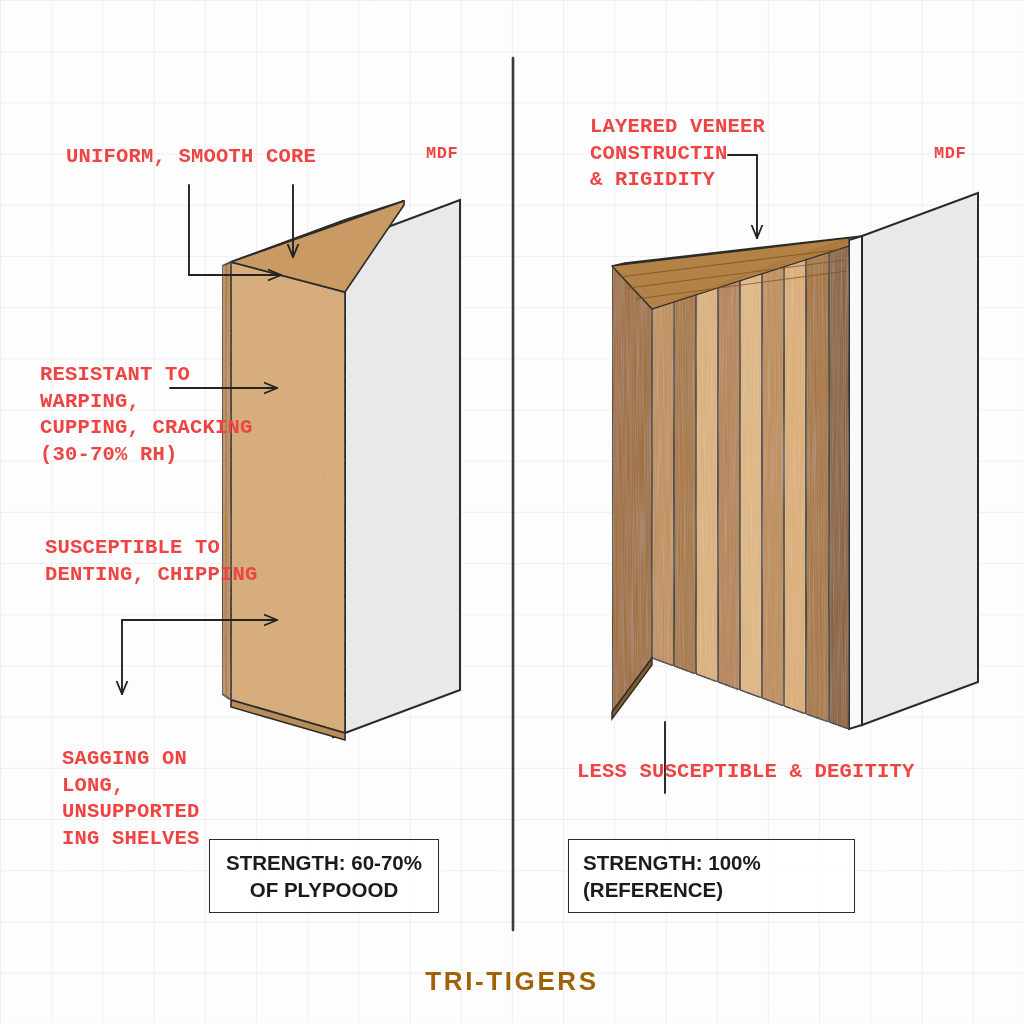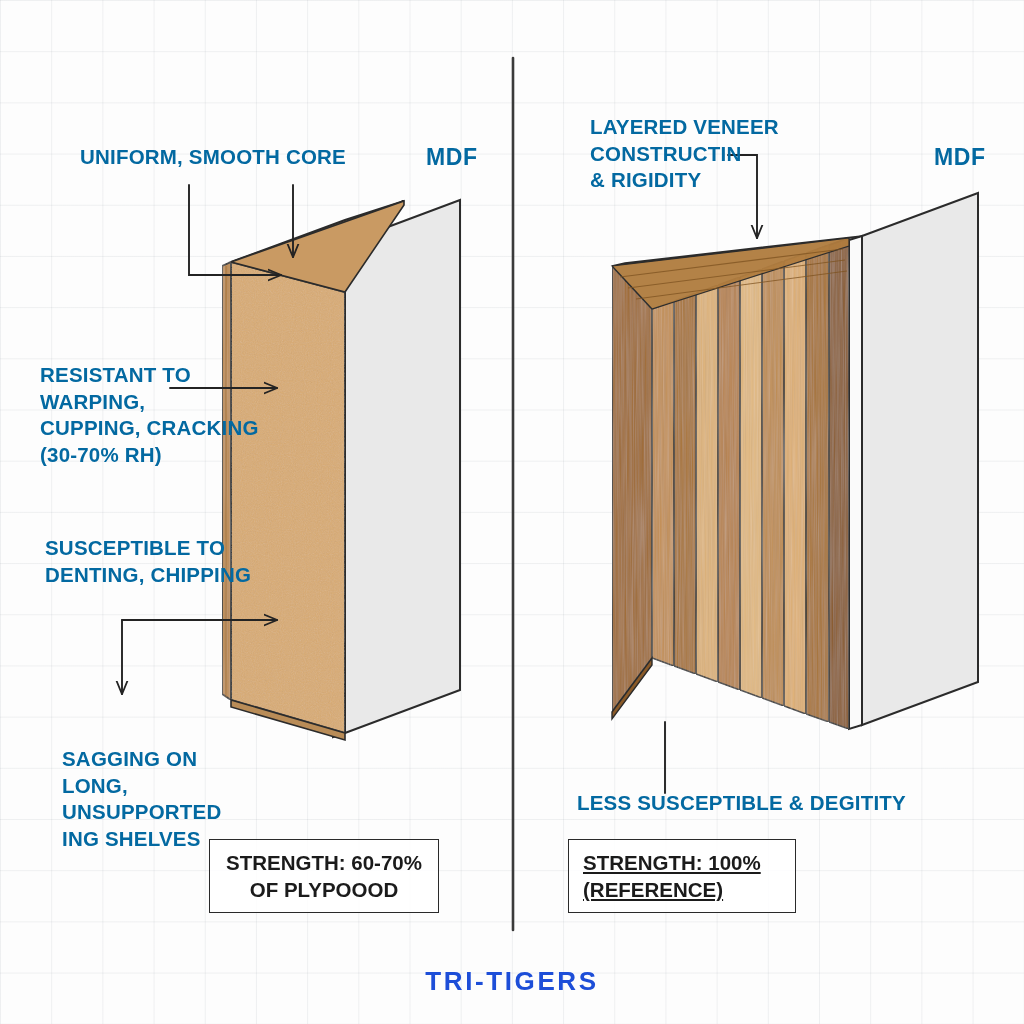--- a/index.html
+++ b/index.html
@@ -24,30 +24,30 @@
       linear-gradient(to bottom, rgba(140,150,160,0.13) 1px, transparent 1px);
     background-size: 51.2px 51.2px;
     background-position: 0 0;
   }
   #art {
     position: absolute;
     inset: 0;
   }
   .lbl {
     position: absolute;
-    color: #0369a1;
-    font-family: Liberation Sans, sans-serif;
+    color: #ef4444;
+    font-family: Liberation Mono, monospace;
     font-weight: 700;
     letter-spacing: 0.2px;
     line-height: 1.30;
     white-space: pre-line;
     text-transform: uppercase;
   }
   .lbl-ann { font-size: 20.5px; }
-  .lbl-mat { font-size: 23px; letter-spacing: 0.6px; }
+  .lbl-mat { font-size: 17px; letter-spacing: 0.6px; }
 
   .callout {
     position: absolute;
     border: 1.6px solid #2a2a2a;
     background: rgba(255,255,255,0.86);
     color: #1b1b1b;
     font-family: "Liberation Sans", sans-serif;
     font-weight: 700;
     font-size: 20.5px;
     line-height: 1.34;
@@ -60,21 +60,21 @@
     padding: 9px 14px;
   }
   #callout-mdf   { text-align: center; align-items: center; }
   #callout-plywood { text-align: left; align-items: flex-start; }
 
   #watermark {
     position: absolute;
     left: 0;
     right: 0;
     text-align: center;
-    color: #1d4ed8;
+    color: #a16207;
     font-family: "Liberation Sans", sans-serif;
     font-weight: 700;
     font-size: 26px;
     letter-spacing: 2.6px;
   }
 </style>
 </head>
 <body>
 
 <div id="page">
@@ -179,21 +179,21 @@
       <path d="M 122,620 L 122,694" marker-end="url(#arrow)"></path>
 
       <path d="M 728,155 L 757,155 L 757,238" marker-end="url(#arrow)"></path>
 
       <path d="M 665,722 L 665,793"></path>
     </g>
 
     <line x1="513" y1="58" x2="513" y2="930" stroke="#3a3a3a" stroke-width="2.6" stroke-linecap="round"></line>
   </svg>
 
-  <div class="lbl lbl-ann" id="ann-uniform-core" style="left:80px; top:144px;">UNIFORM, SMOOTH CORE</div>
+  <div class="lbl lbl-ann" id="ann-uniform-core" style="left:66px; top:144px;">UNIFORM, SMOOTH CORE</div>
 
   <div class="lbl lbl-mat" id="mat-left" style="left:426px; top:143px;">MDF</div>
 
   <div class="lbl lbl-ann" id="ann-warping" style="left:40px; top:362px;">RESISTANT TO
 WARPING,
 CUPPING, CRACKING
 (30-70% RH)</div>
 
   <div class="lbl lbl-ann" id="ann-denting" style="left:33px; top:535px;margin-left:12px;">SUSCEPTIBLE TO
 DENTING, CHIPPING</div>
@@ -202,23 +202,23 @@
 LONG,
 UNSUPPORTED
 ING SHELVES</div>
 
   <div class="lbl lbl-ann" id="ann-veneer" style="left:590px; top:114px;">LAYERED VENEER
 CONSTRUCTIN
 &amp; RIGIDITY</div>
 
   <div class="lbl lbl-mat" id="mat-right" style="left:934px; top:143px;">MDF</div>
 
-  <div class="lbl lbl-ann" id="ann-less-susceptible" style="left:577px; top:790px;">LESS SUSCEPTIBLE &amp; DEGITITY</div>
+  <div class="lbl lbl-ann" id="ann-less-susceptible" style="left:577px; top:759px;">LESS SUSCEPTIBLE &amp; DEGITITY</div>
 
   <div class="callout" id="callout-mdf" style="left:209px; top:839px; width:230px; height:74px;">STRENGTH: 60-70%
 OF PLYPOOOD</div>
 
-  <div class="callout" id="callout-plywood" style="left:568px; top:839px; width:228px; height:74px;text-decoration:underline;">STRENGTH: 100%
+  <div class="callout" id="callout-plywood" style="left:568px; top:839px; width:287px; height:74px;">STRENGTH: 100%
 (REFERENCE)</div>
 
   <div id="watermark" style="top:966px;">TRI-TIGERS</div>
 
 </div>
 
 </body></html>

